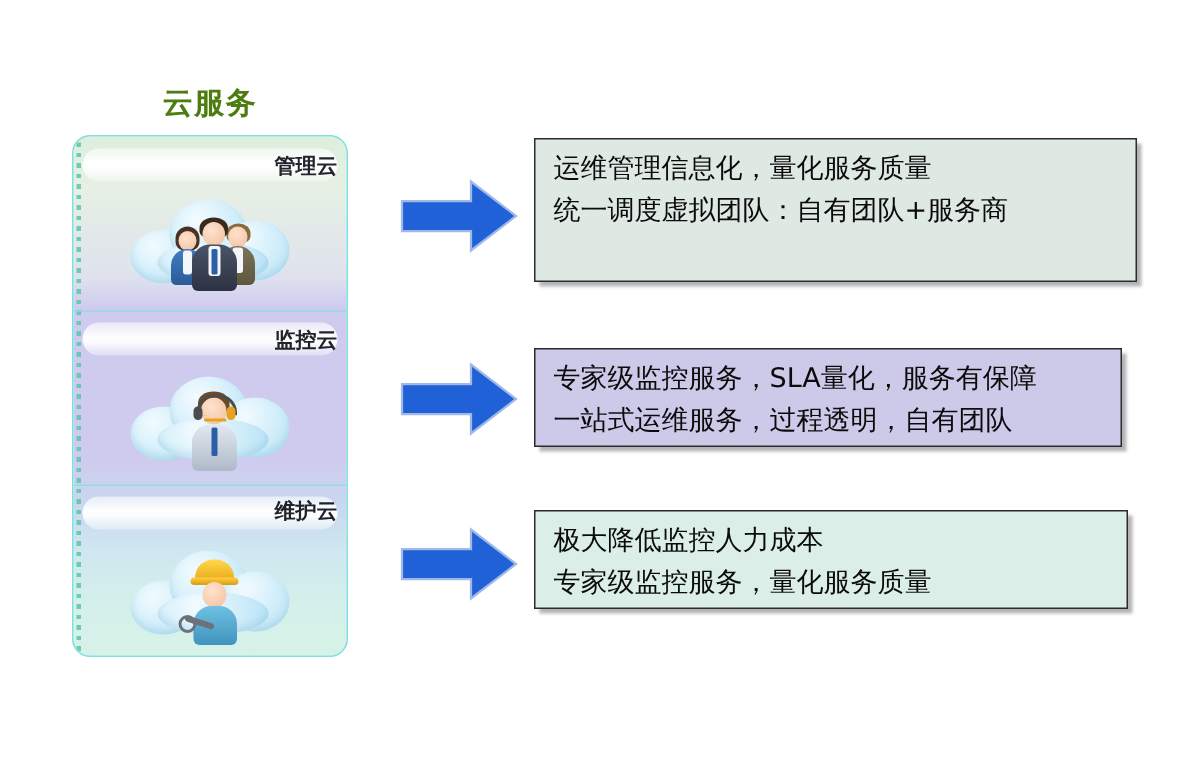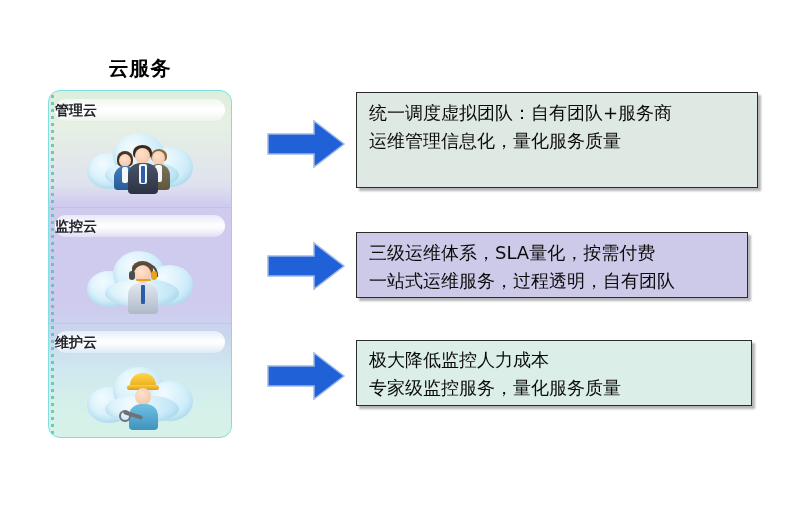--- a/index.html
+++ b/index.html
@@ -67,38 +67,38 @@
   }
 
   #panel-title {
     position: absolute;
     left: 48px;
     top: 55px;
     width: 184px;
     text-align: center;
     font-size: 20px;
     font-weight: bold;
-    color: #000000;
+    color: #4d7c0f;
     letter-spacing: 1px;
     white-space: nowrap;
   }
 
   .cloud-section {
     position: absolute;
     left: 0;
     width: 184px;
   }
   .section-label {
     position: absolute;
     left: 6px;
     width: 170px;
     height: 22px;
     line-height: 22px;
     border-radius: 11px;
-    text-align: left;
+    text-align: right;
     font-size: 14px;
     font-weight: bold;
     color: #20242a;
     background: linear-gradient(180deg,
         rgba(255,255,255,.55) 0%,
         rgba(255,255,255,.98) 45%,
         rgba(255,255,255,.92) 60%,
         rgba(255,255,255,.35) 100%);
     white-space: nowrap;
   }
@@ -237,21 +237,21 @@
           <div style="position:absolute; left:2px; top:10px; width:6px; height:9px; background:#4c4c4c; border-radius:3px;"></div>
           <div style="position:absolute; left:24px; top:10px; width:6px; height:9px; background:#e8a21e; border-radius:3px;"></div>
           <div style="position:absolute; left:9px; top:18px; width:15px; height:2px; background:#e8a21e; border-radius:1px;"></div>
           <div class="p-body" style="left:1px; top:22px; width:30px; height:31px; background:linear-gradient(180deg,#e3e8ef,#aeb9c9);"></div>
           <div class="p-tie" style="left:14px; top:24px; width:4px; height:19px;"></div>
         </div>
       </div>
     </div>
 
     <div class="cloud-section" style="top:232px;height:116px;">
-      <div class="section-label" style="top:8px;">维护云</div>
+      <div class="section-label" style="top:8px;font-family:Liberation Serif, serif;">维护云</div>
       <div class="cloud-art" style="left:38px; top:36px;">
         <div class="cloud-blob">
           <i class="cb1"></i>
             <i class="cb2"></i>
             <i class="cb3"></i>
             <i class="cb4"></i>
         </div>
         <div class="person" style="left:40px; top:14px; width:32px; height:58px;">
 
           <div style="position:absolute; left:3px; top:0px; width:26px; height:15px; background:linear-gradient(180deg,#ffd84a,#e8a71a); border-radius:13px 13px 3px 3px;"></div>
@@ -276,27 +276,27 @@
       <polygon points="2,16 48,16 48,3 78,26 48,49 48,36 2,36" fill="#2061d8" stroke="#9fb8e8" stroke-width="1.5"></polygon>
     </svg>
   </div>
   <div class="arrow" style="left:266px; top:350px;">
     <svg width="80" height="52" viewBox="0 0 80 52">
       <polygon points="2,16 48,16 48,3 78,26 48,49 48,36 2,36" fill="#2061d8" stroke="#9fb8e8" stroke-width="1.5"></polygon>
     </svg>
   </div>
 
   <div class="callout" style="left:356px; top:92px; width:402px; height:96px; background:#dfe9e3;">
+    <span class="line">运维管理信息化，量化服务质量</span>
     <span class="line">统一调度虚拟团队：自有团队+服务商</span>
-    <span class="line">运维管理信息化，量化服务质量</span>
   </div>
 
   <div class="callout" style="left:356px; top:232px; width:392px; height:66px; background:#cdc9e8;">
-    <span class="line">三级运维体系，SLA量化，按需付费</span>
+    <span class="line">专家级监控服务，SLA量化，服务有保障</span>
     <span class="line">一站式运维服务，过程透明，自有团队</span>
   </div>
 
-  <div class="callout" style="left:356px; top:340px; width:396px; height:66px; background:#dbeee8;font-family:Liberation Mono, monospace;">
+  <div class="callout" style="left:356px; top:340px; width:396px; height:66px; background:#dbeee8;">
     <span class="line">极大降低监控人力成本</span>
     <span class="line">专家级监控服务，量化服务质量</span>
   </div>
 
 </div>
 
 </body></html>

